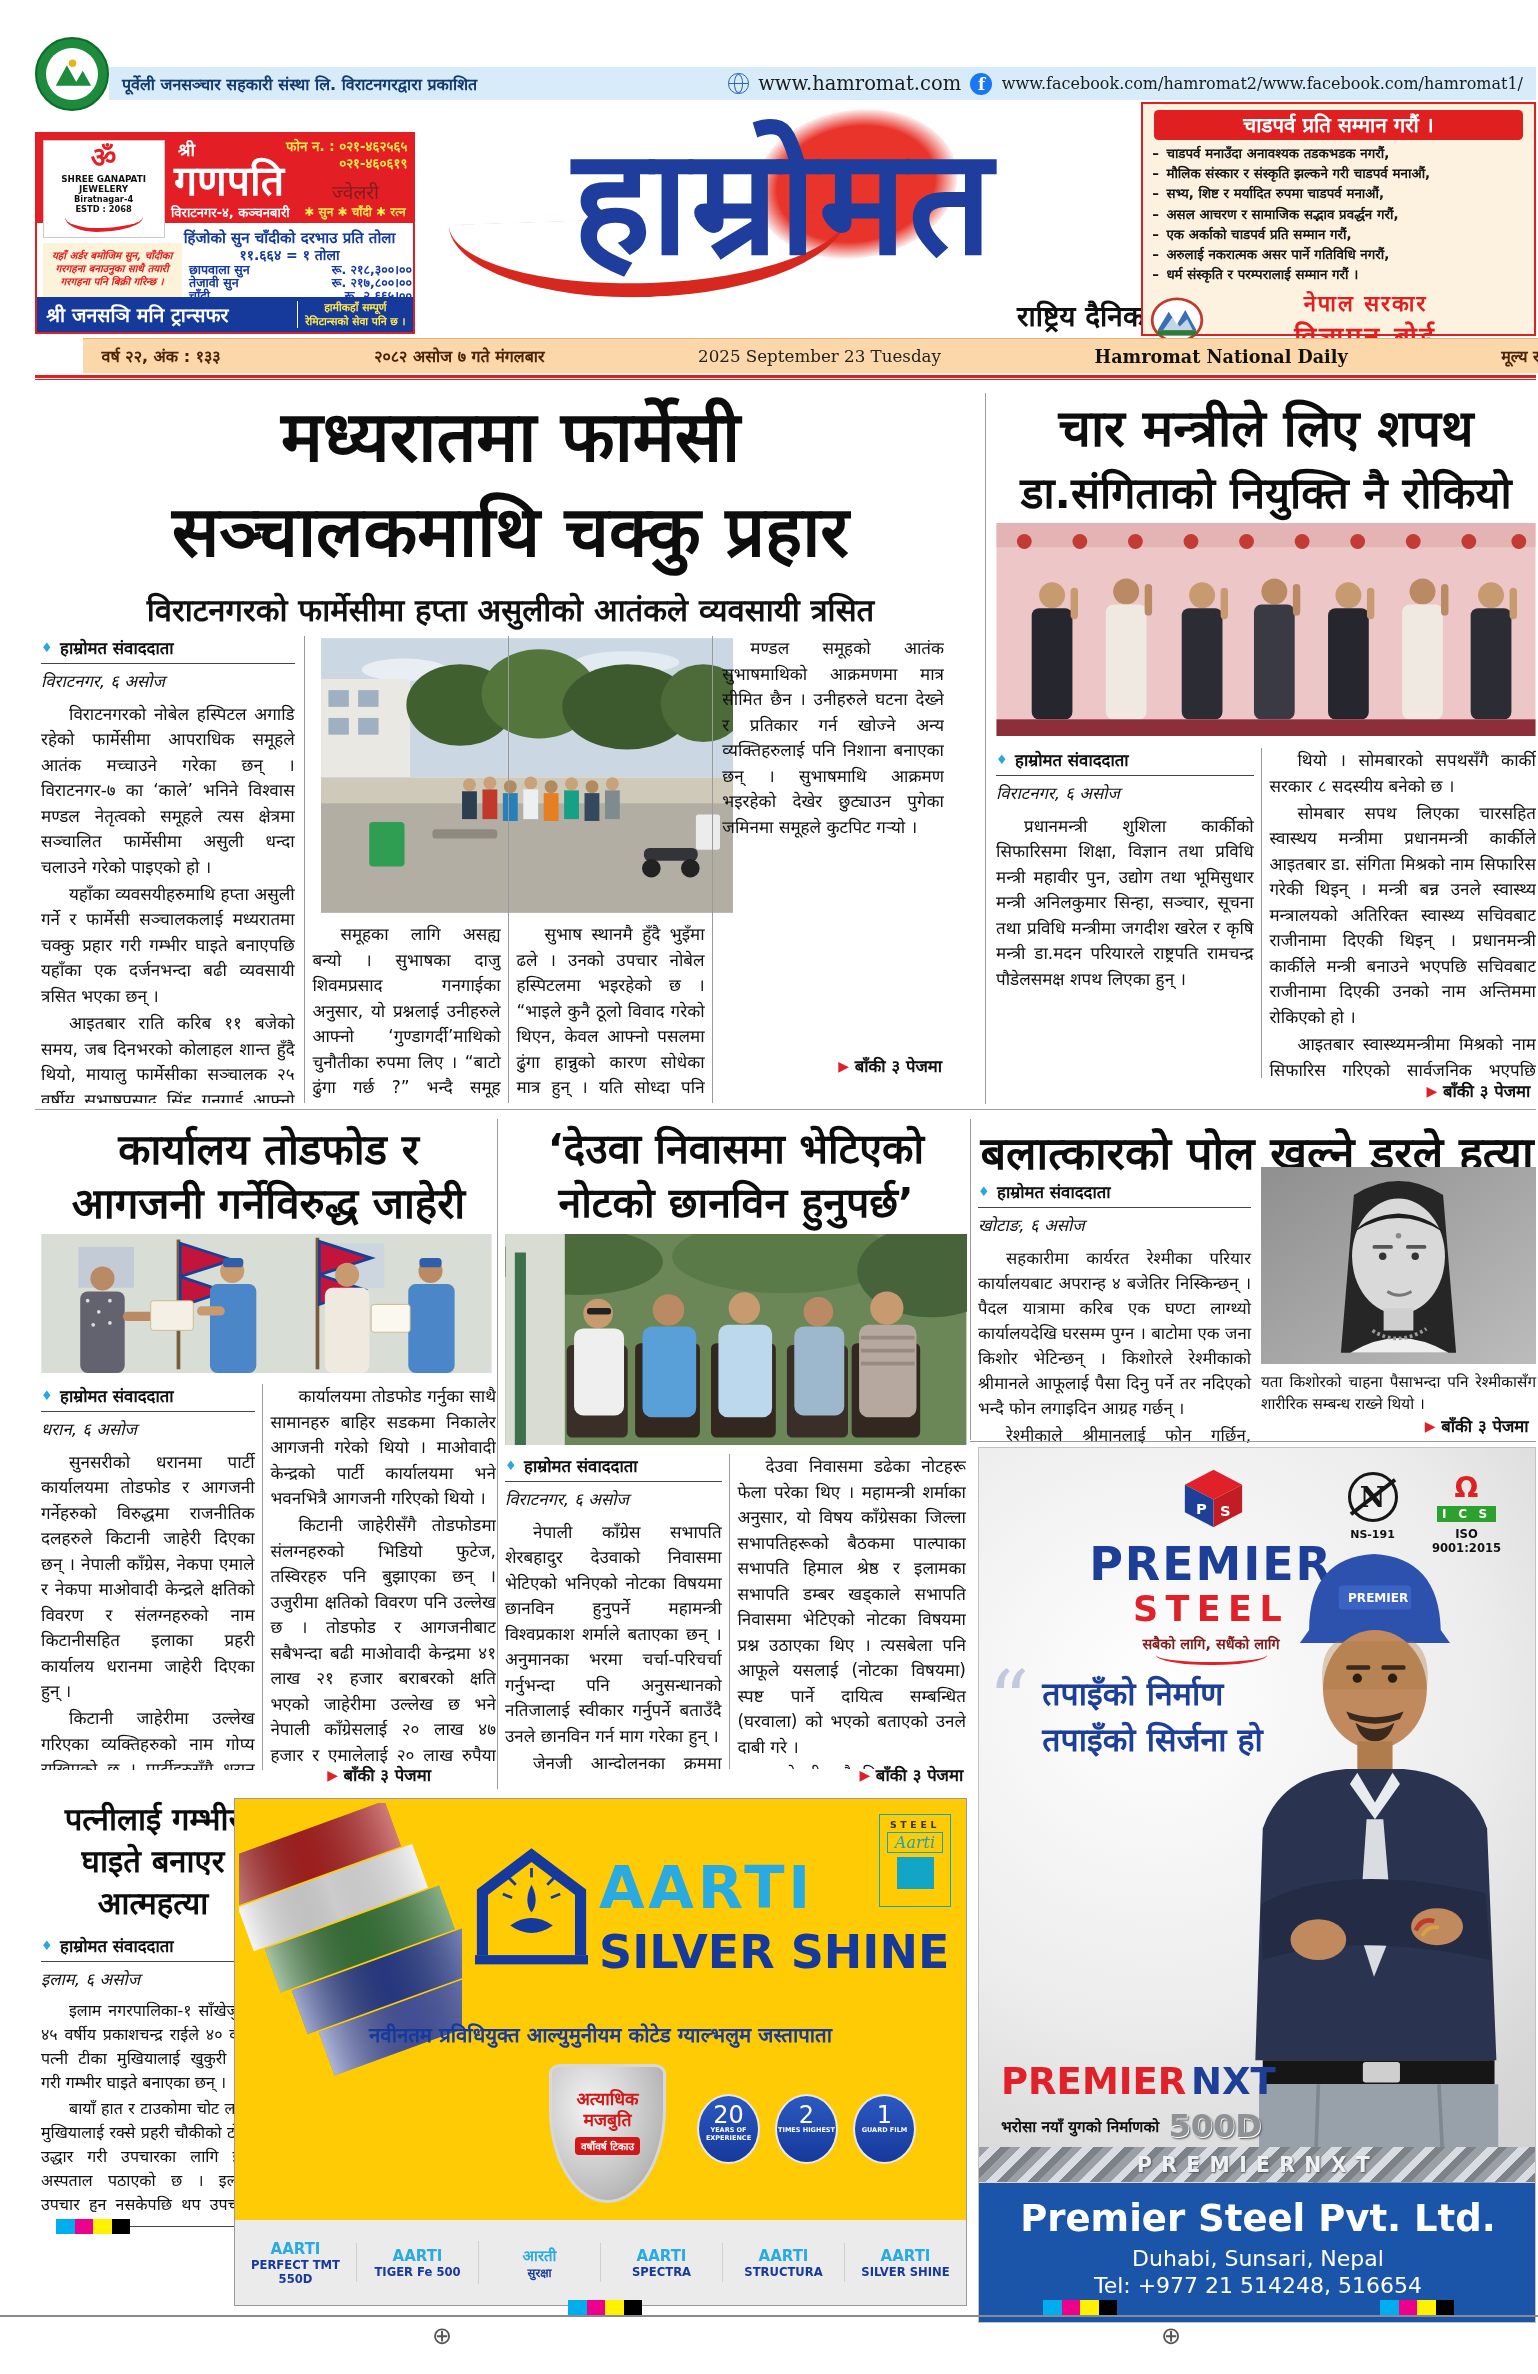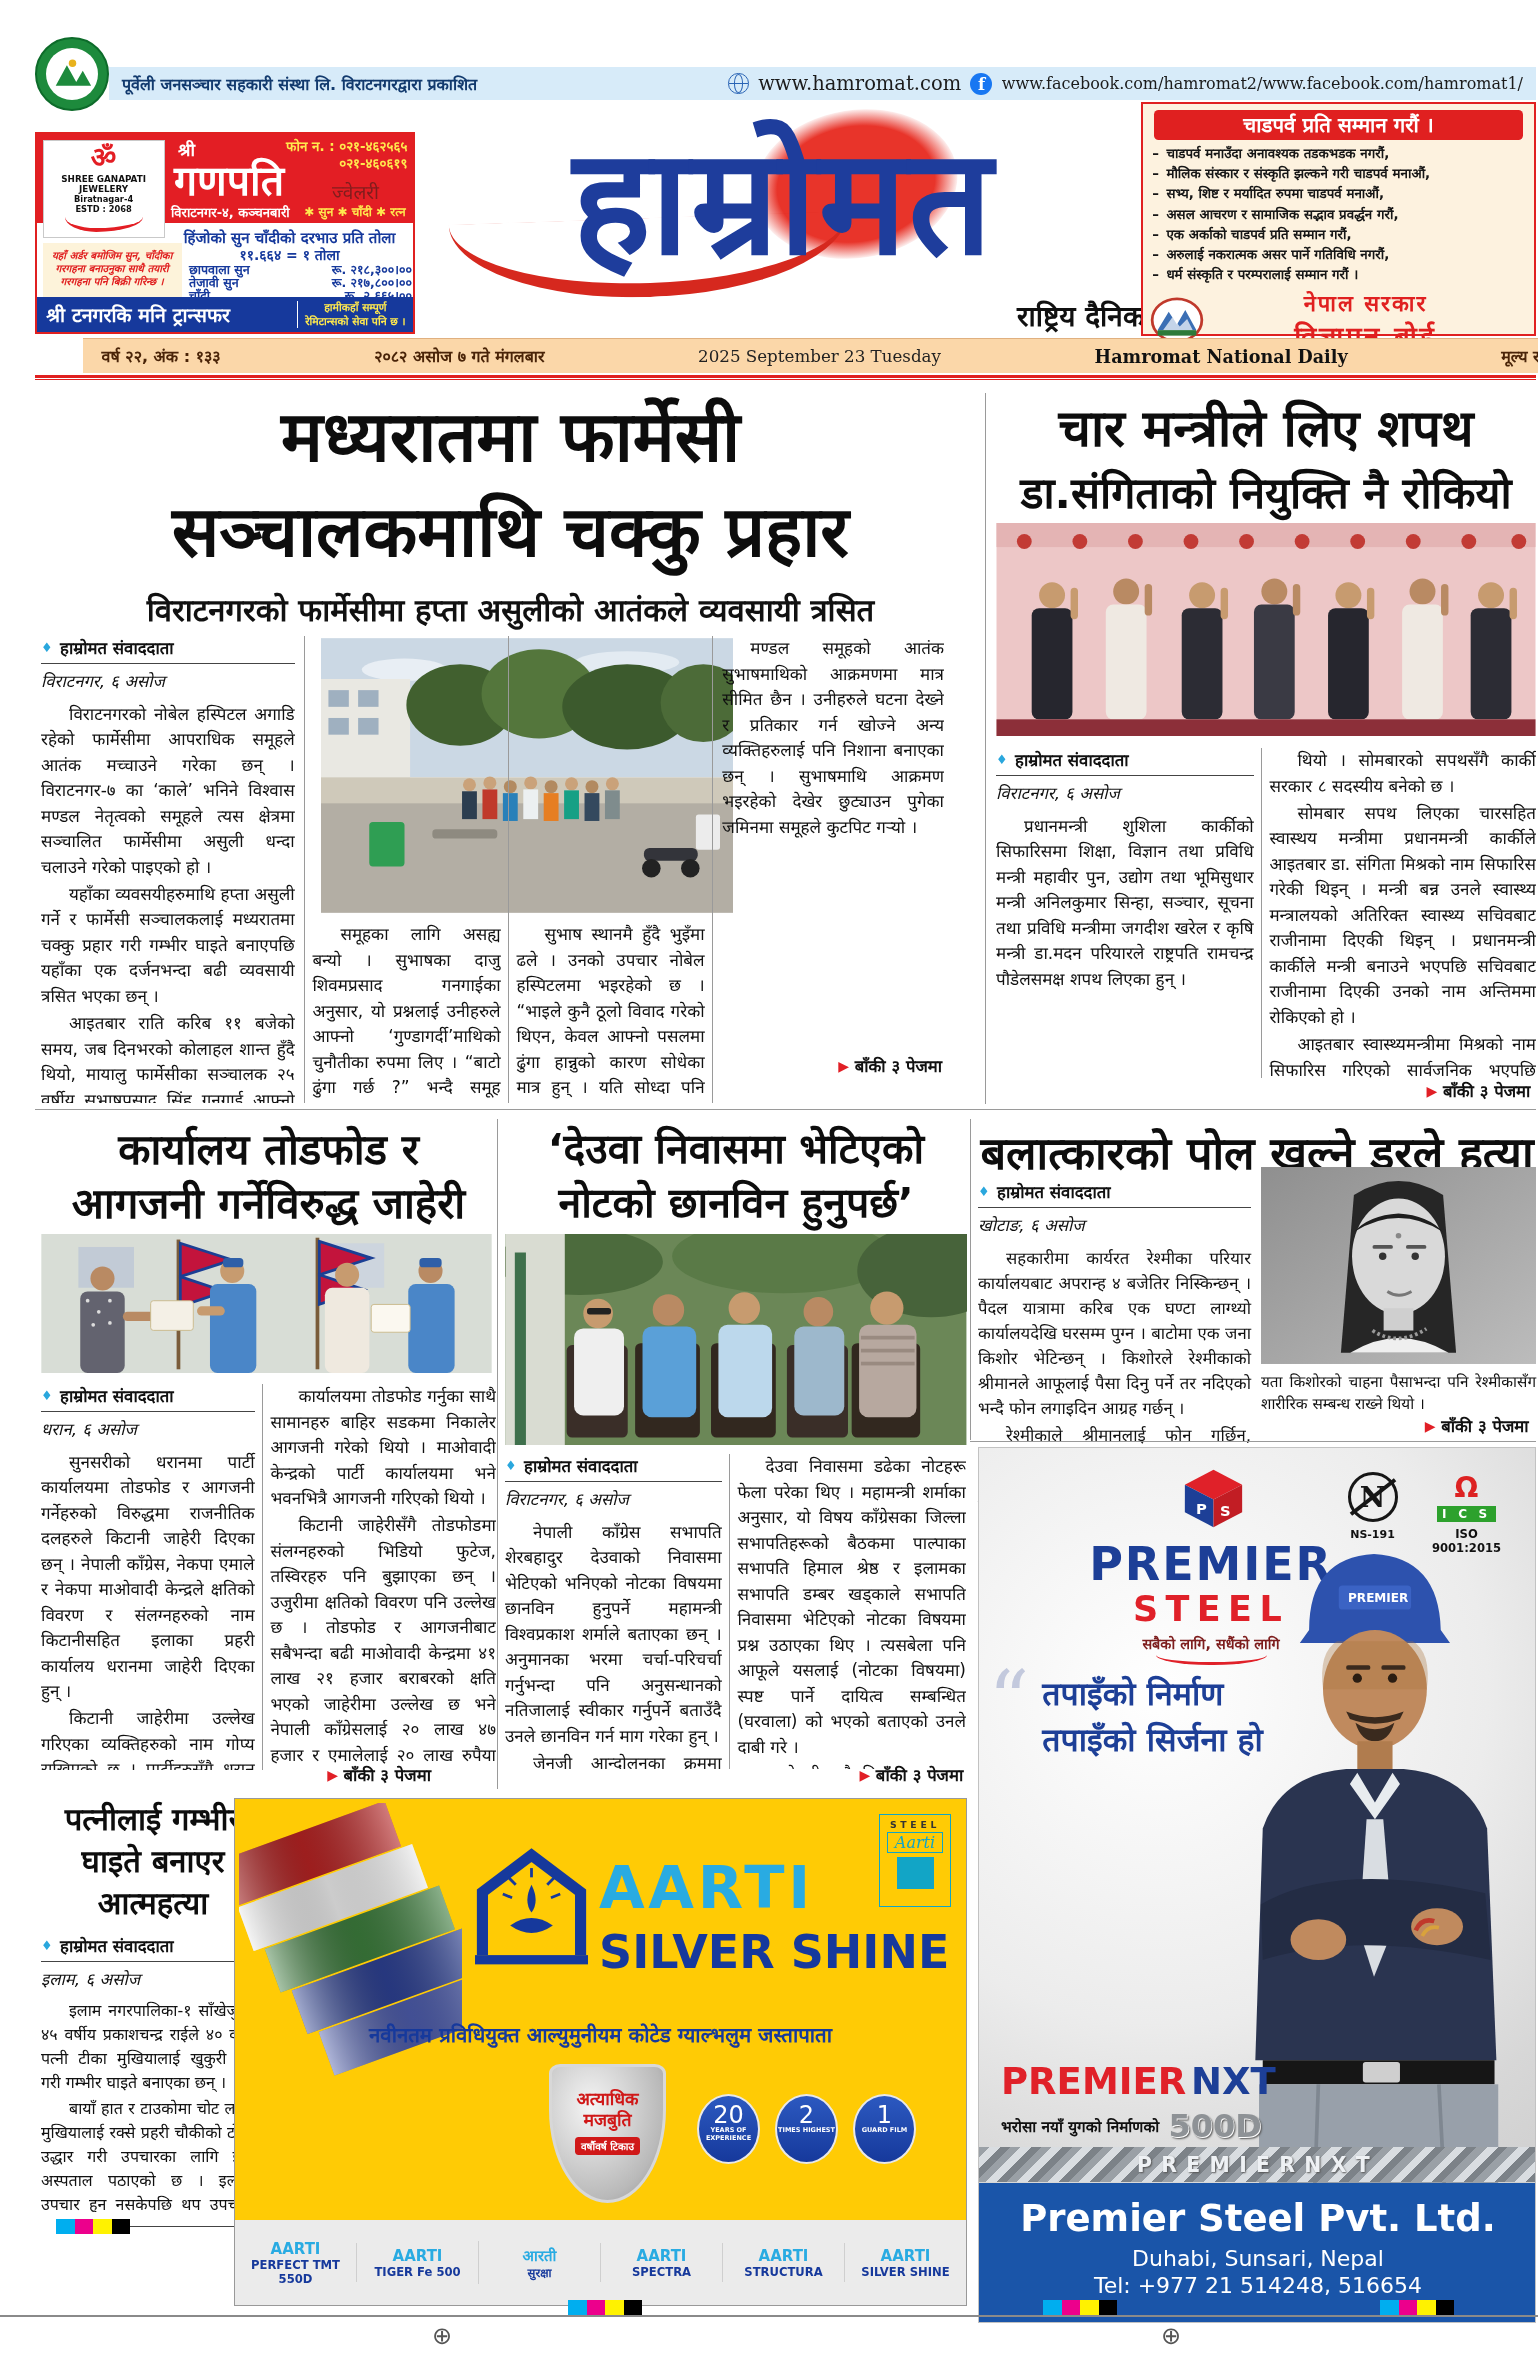--- a/index.html
+++ b/index.html
@@ -211,21 +211,21 @@
       <div class="row">
           <span>तेजावी सुन</span>
           <span>रू. २१७,८००।००</span>
         </div>
       <div class="row">
           <span>चाँदी</span>
           <span>रू. २,६६५।००</span>
         </div>
     </div>
     <div class="bluebar">
-      <span class="t1">श्री टनगरकि मनि ट्रान्सफर</span>
+      <span class="t1">श्री जनसञि मनि ट्रान्सफर</span>
       <span class="t2">
         <span>हामीकहाँ सम्पूर्ण</span><br><span>रेमिटान्सको सेवा पनि छ ।</span>
       </span>
     </div>
   </div>
 
   <div class="abs festival">
     <div class="ftitle">चाडपर्व प्रति सम्मान गरौं ।</div>
     <ul>
       <li>

